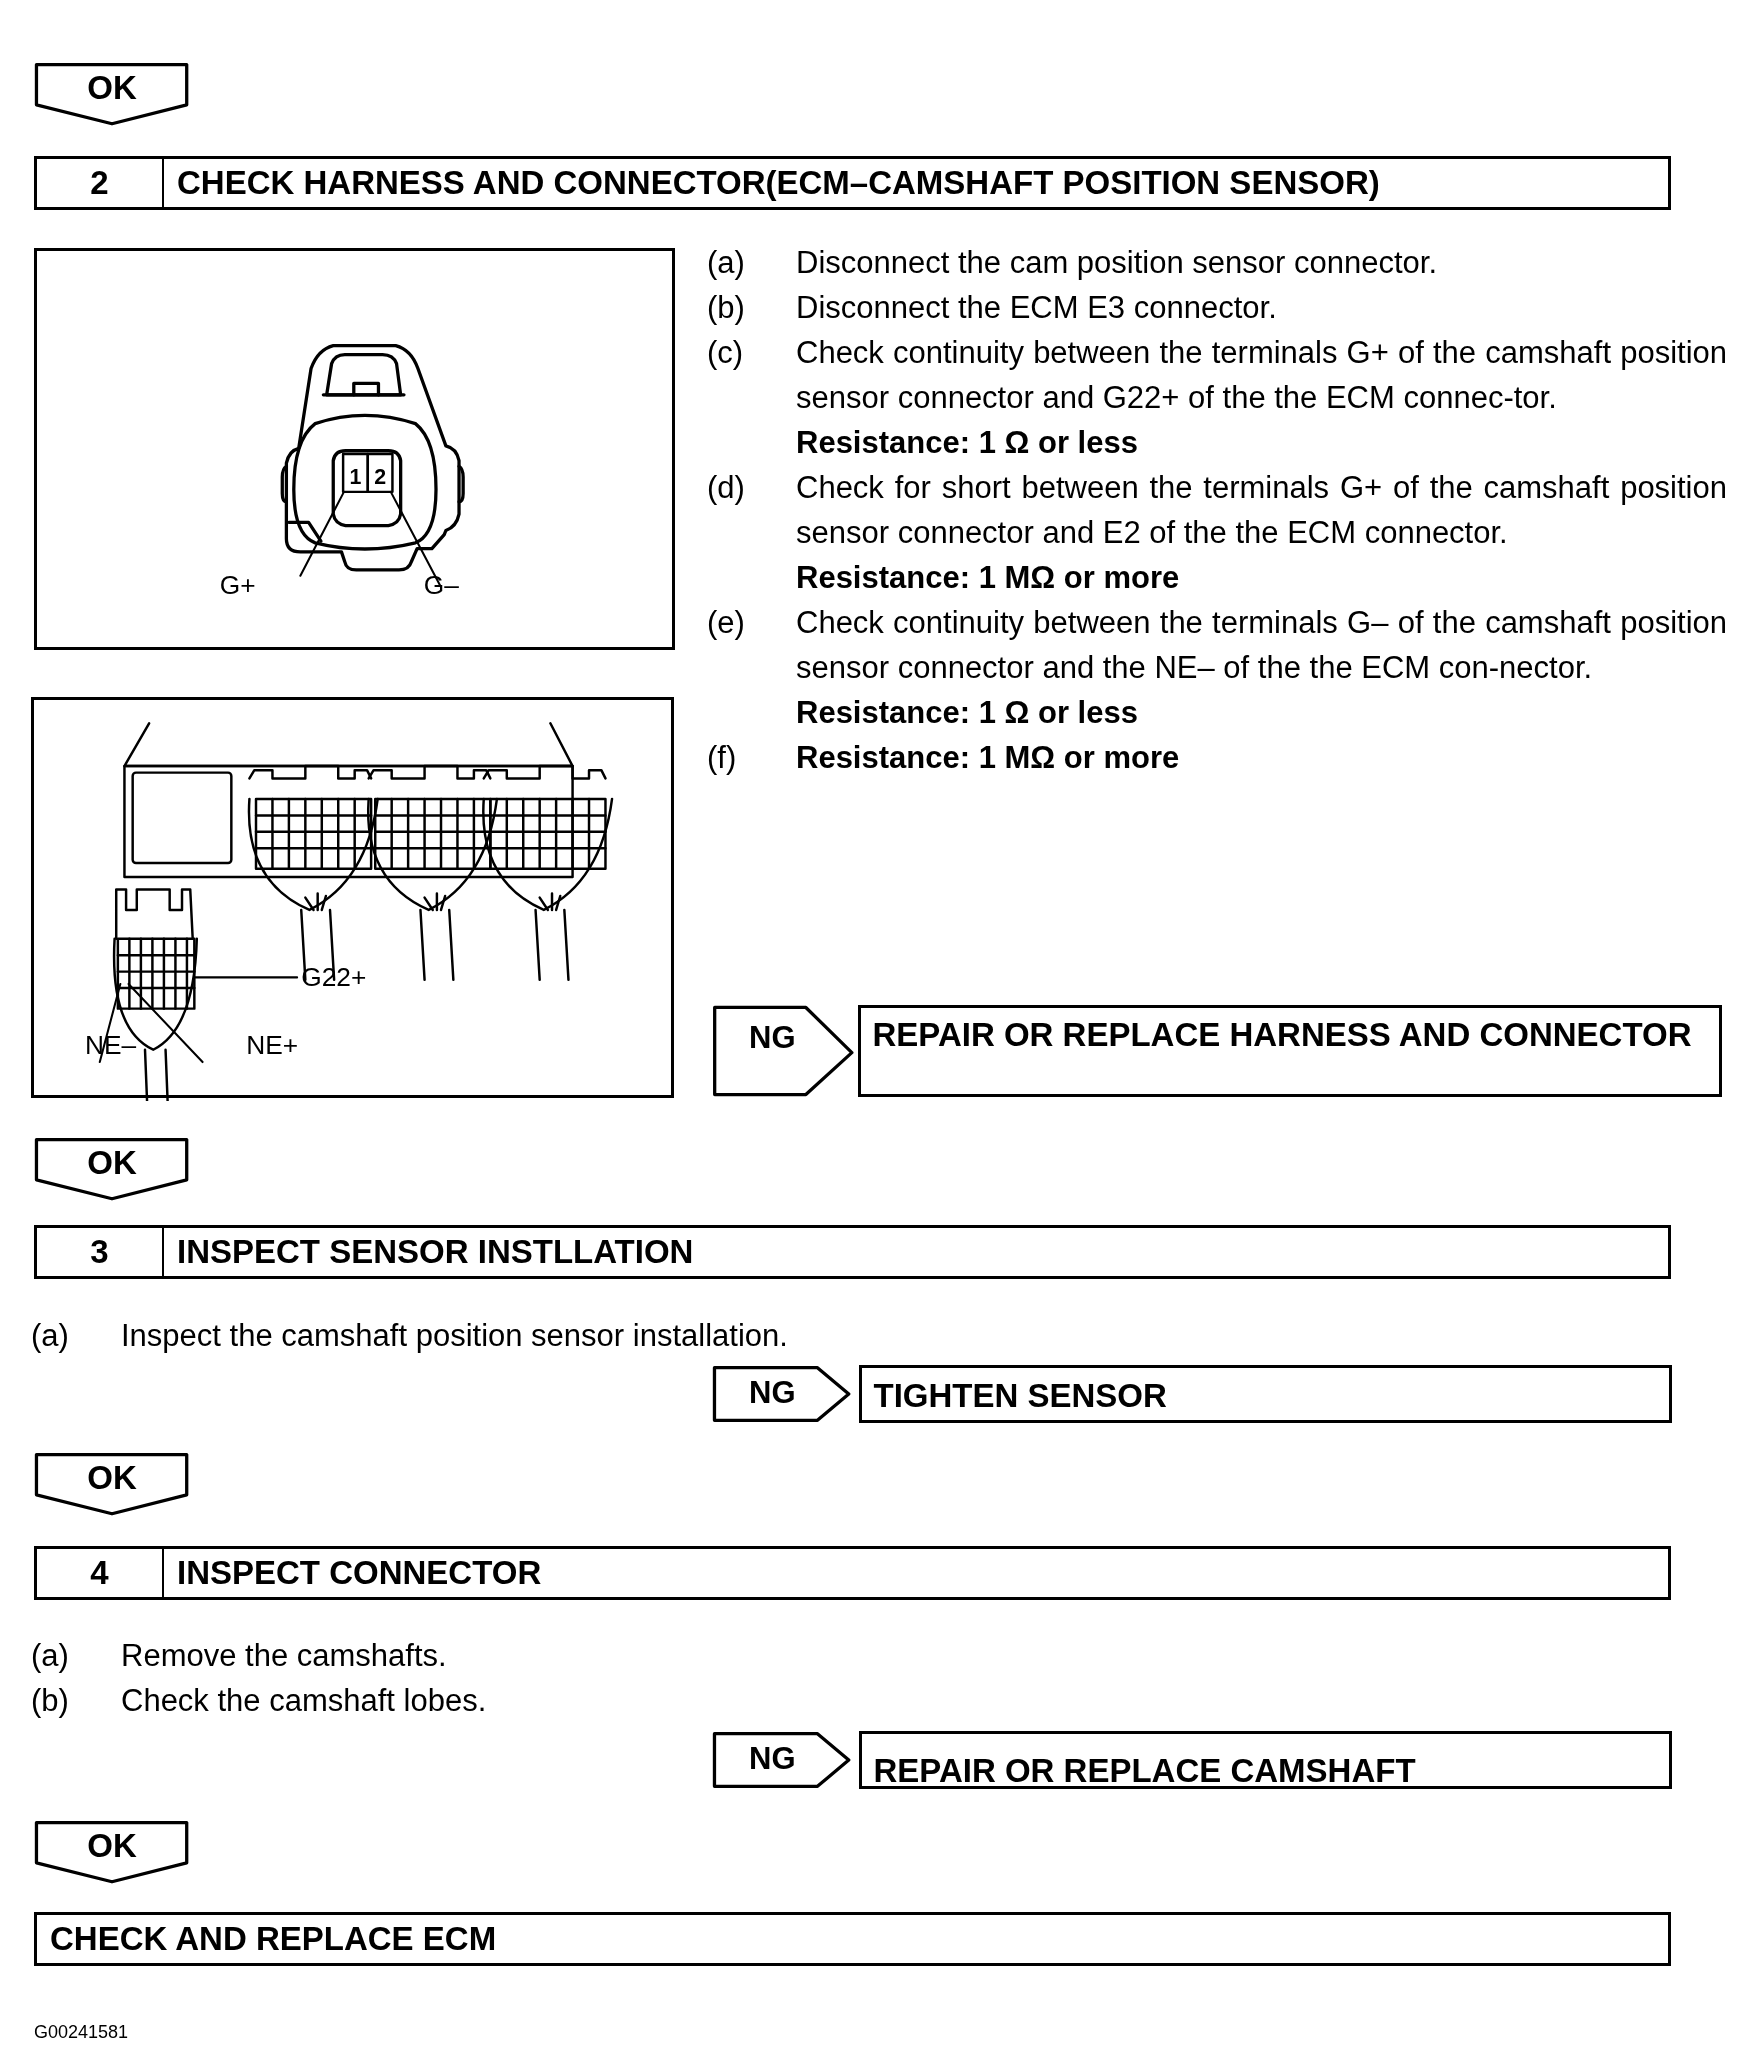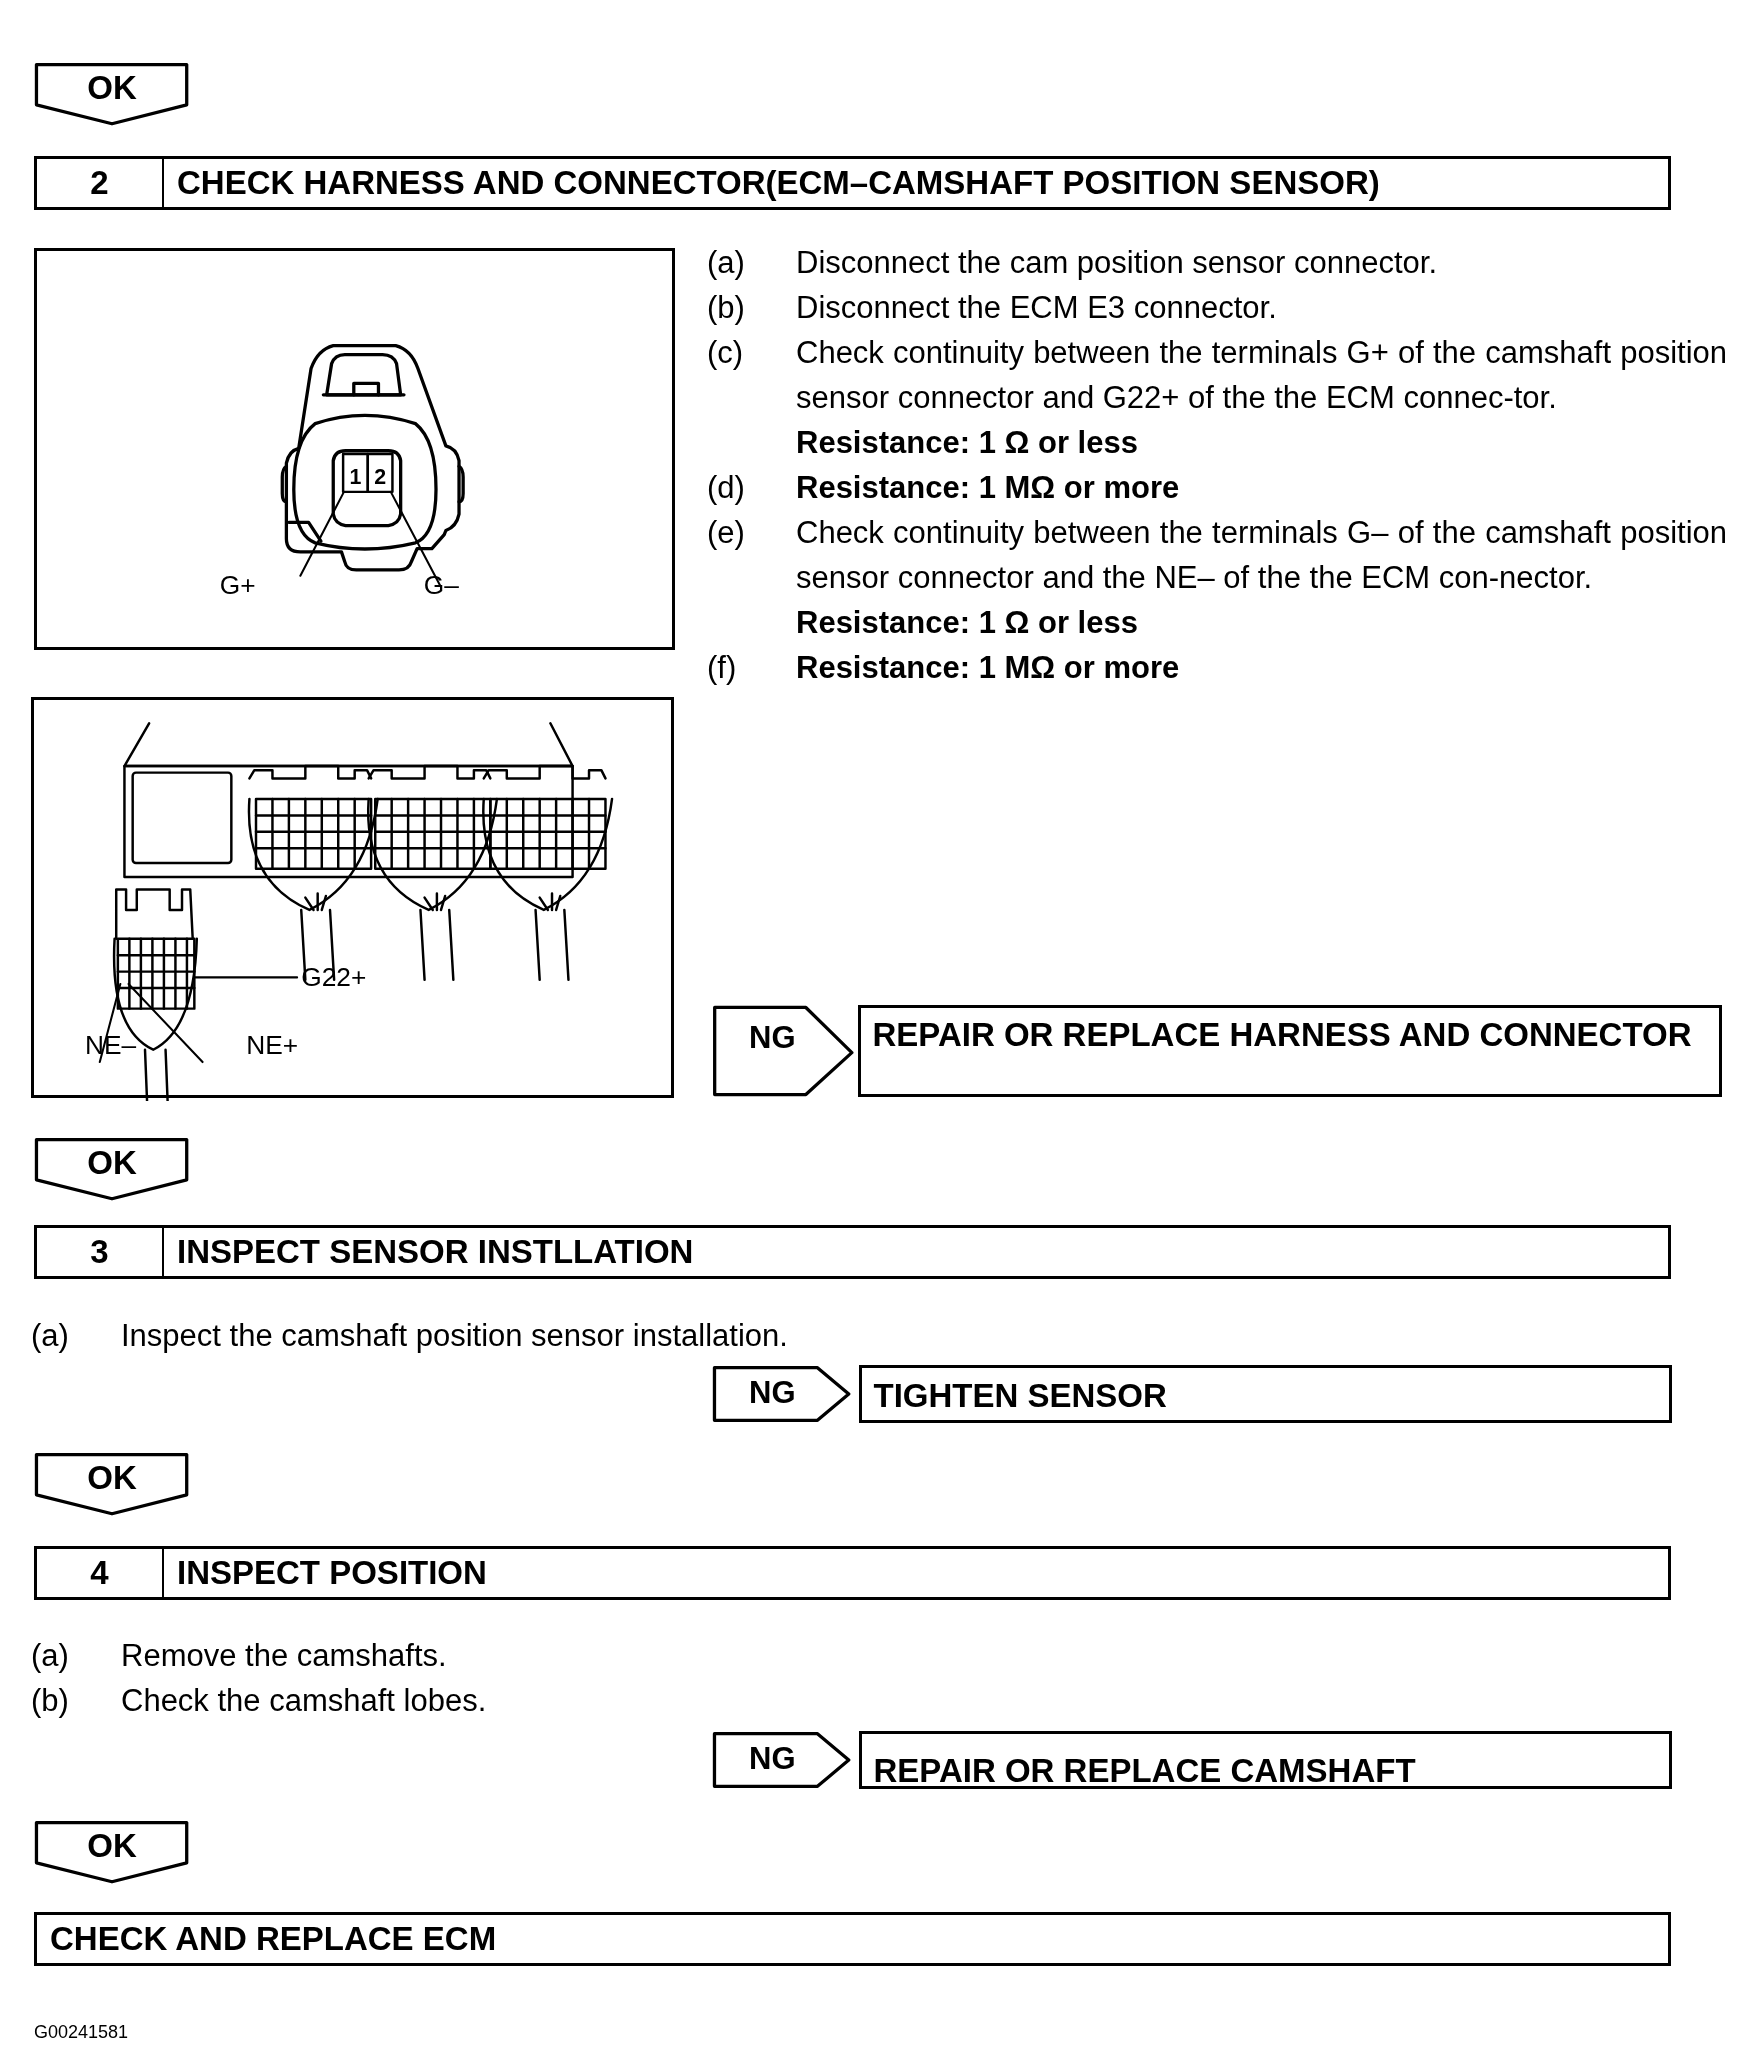--- a/index.html
+++ b/index.html
@@ -156,20 +156,21 @@
   <div class="row">
     <div class="mk">(c)</div>
     <div class="tx">
       <div>Check continuity between the terminals G+ of the camshaft position sensor connector and G22+ of the the ECM connec-tor.</div>
       <div class="spec">Resistance: 1 Ω or less</div>
     </div>
   </div>
   <div class="row">
     <div class="mk">(d)</div>
     <div class="tx">
+      <div>Check for short between the terminals G+ of the camshaft position sensor connector and E2 of the the ECM connector.</div>
       <div class="spec">Resistance: 1 MΩ or more</div>
     </div>
   </div>
   <div class="row">
     <div class="mk">(e)</div>
     <div class="tx">
       <div>Check continuity between the terminals G– of the camshaft position sensor connector and the NE– of the the ECM con-nector.</div>
       <div class="spec">Resistance: 1 Ω or less</div>
     </div>
   </div>
@@ -216,21 +217,21 @@
 
 <div class="ok-tag" style="left:34px; top:1452px;">
   <svg width="156" height="66" viewBox="0 0 190 80">
     <path d="M3,3 L186,3 L186,52 L95,75 L3,52 Z" fill="#fff" stroke="#000" stroke-width="4" stroke-linejoin="round"></path>
   </svg>
   <div class="lbl">OK</div>
 </div>
 
 <div class="step-hdr" style="top:1546px;">
   <div class="num">4</div>
-  <div class="ttl">INSPECT POSITION</div>
+  <div class="ttl">INSPECT CONNECTOR</div>
 </div>
 <div class="steps" style="left:31px; top:1633px; width:1234px;">
   <div class="row">
     <div class="mk" style="width:90px;">(a)</div>
     <div class="tx">Remove the camshafts.</div>
   </div>
   <div class="row">
     <div class="mk" style="width:90px;">(b)</div>
     <div class="tx">Check the camshaft lobes.</div>
   </div>

